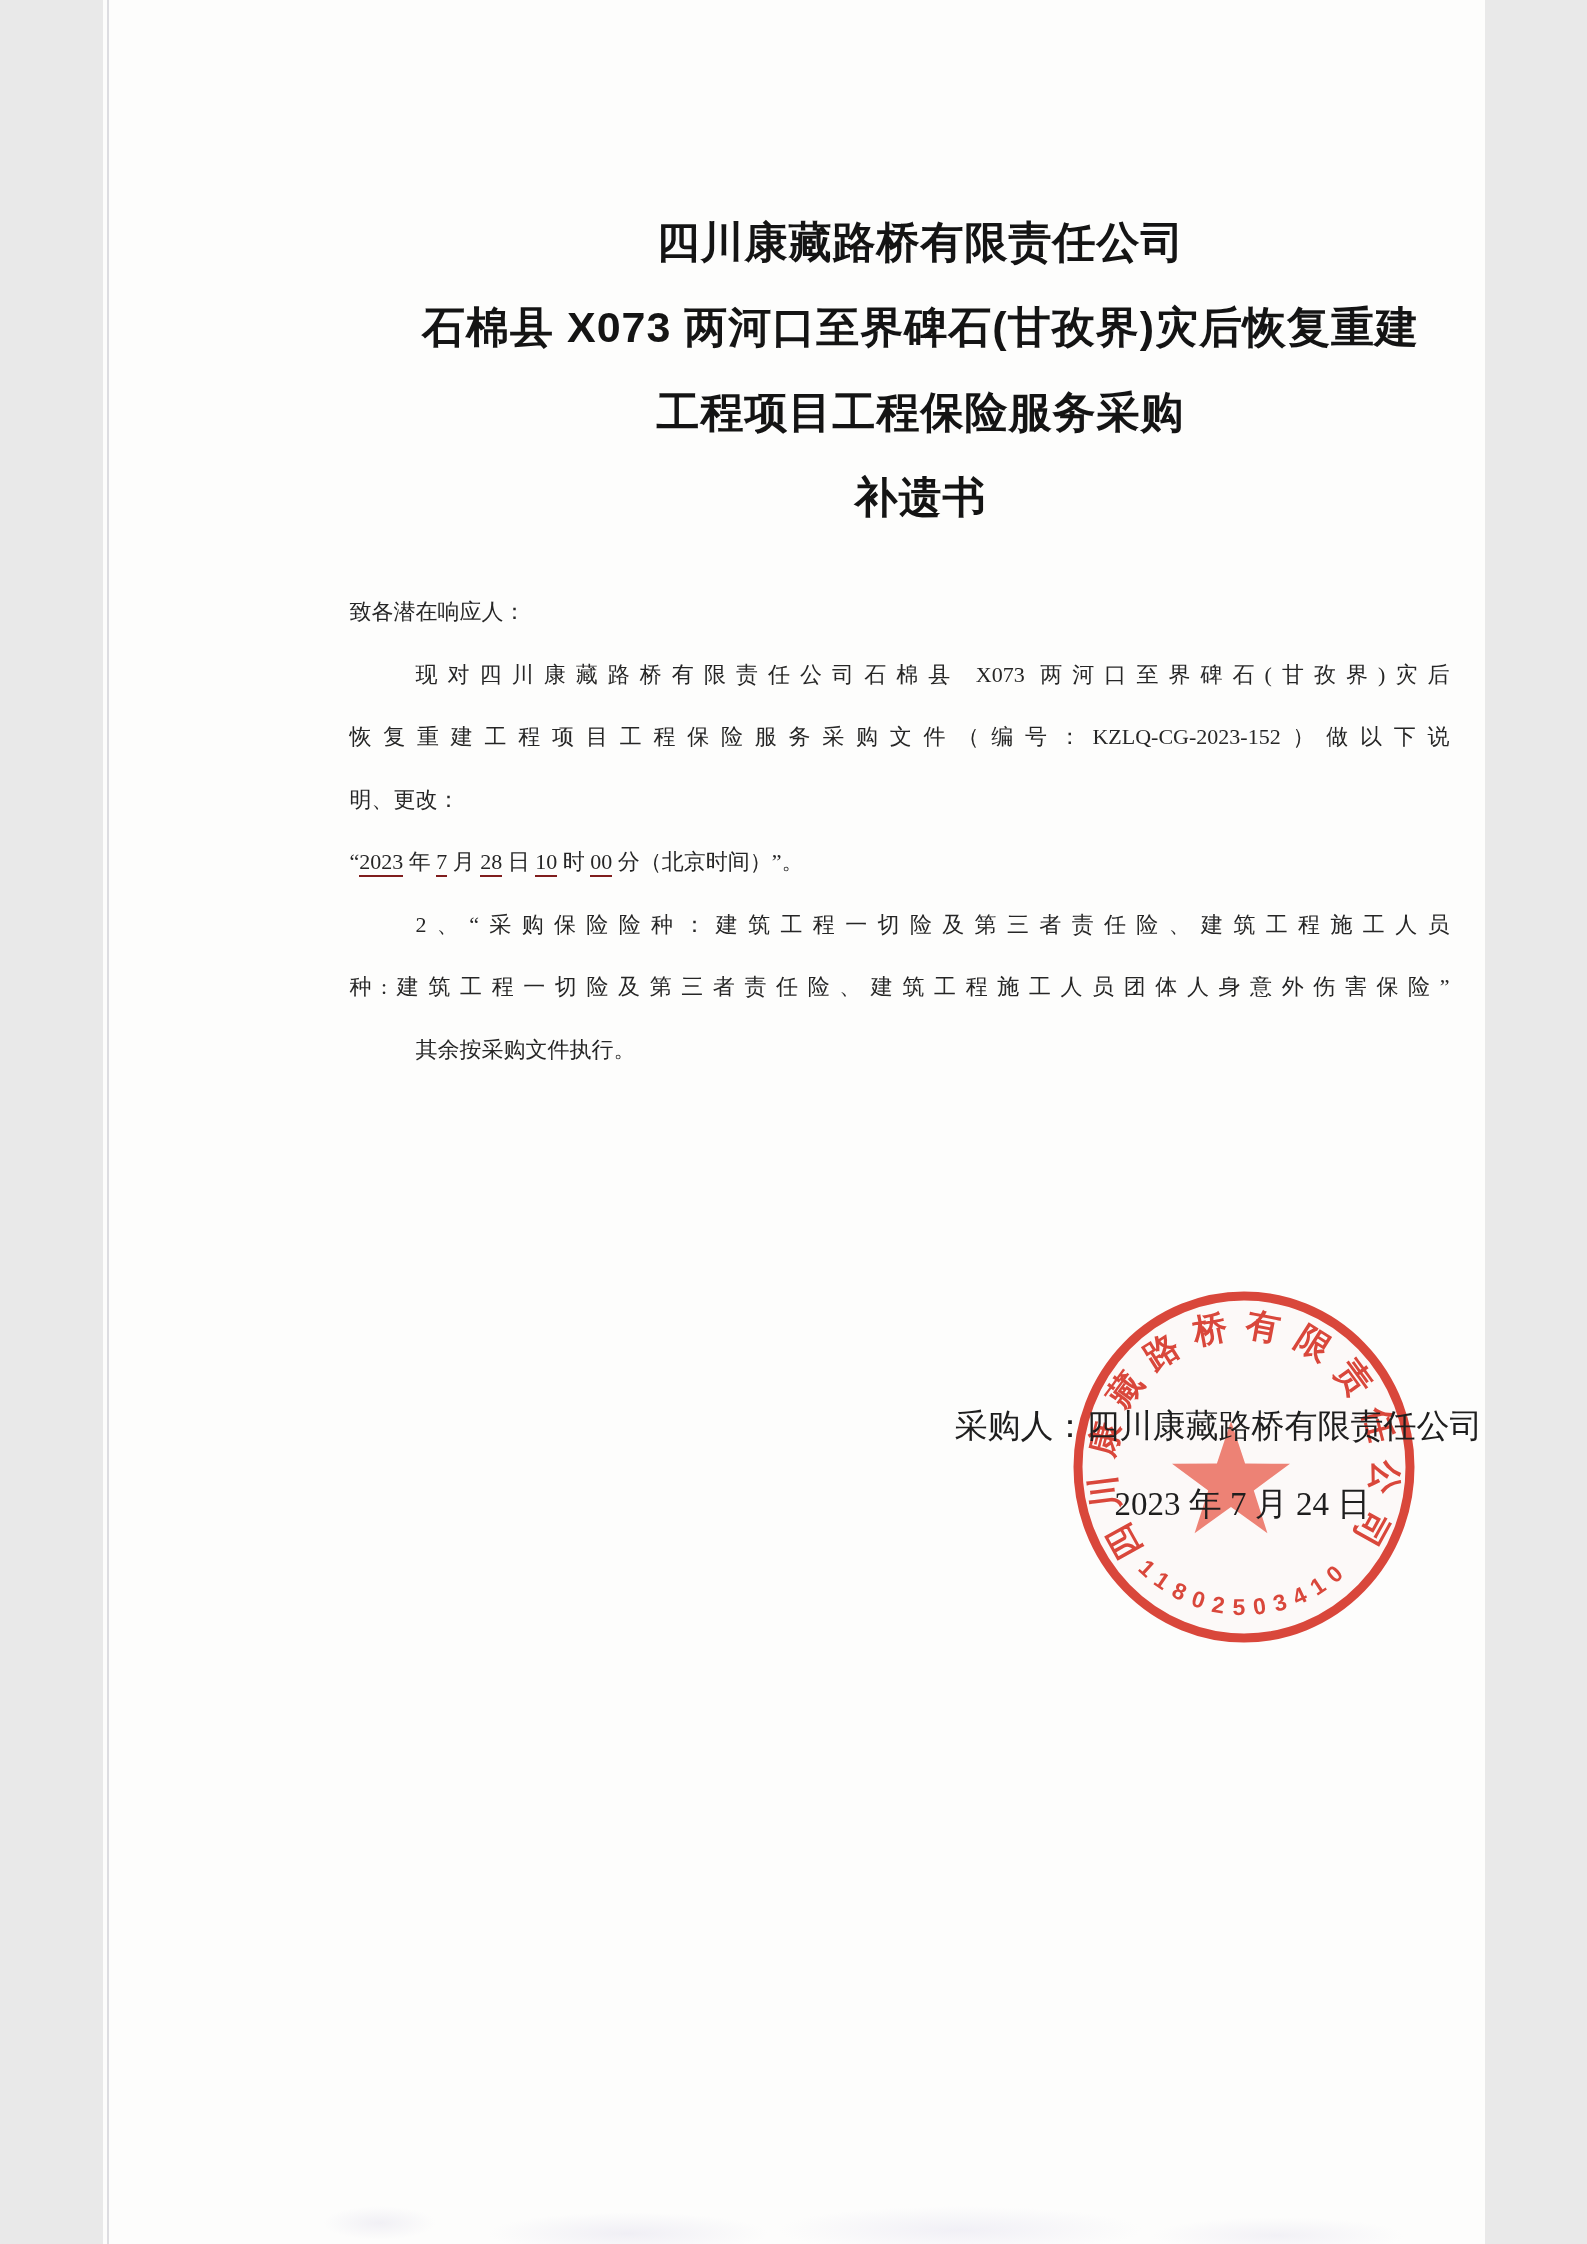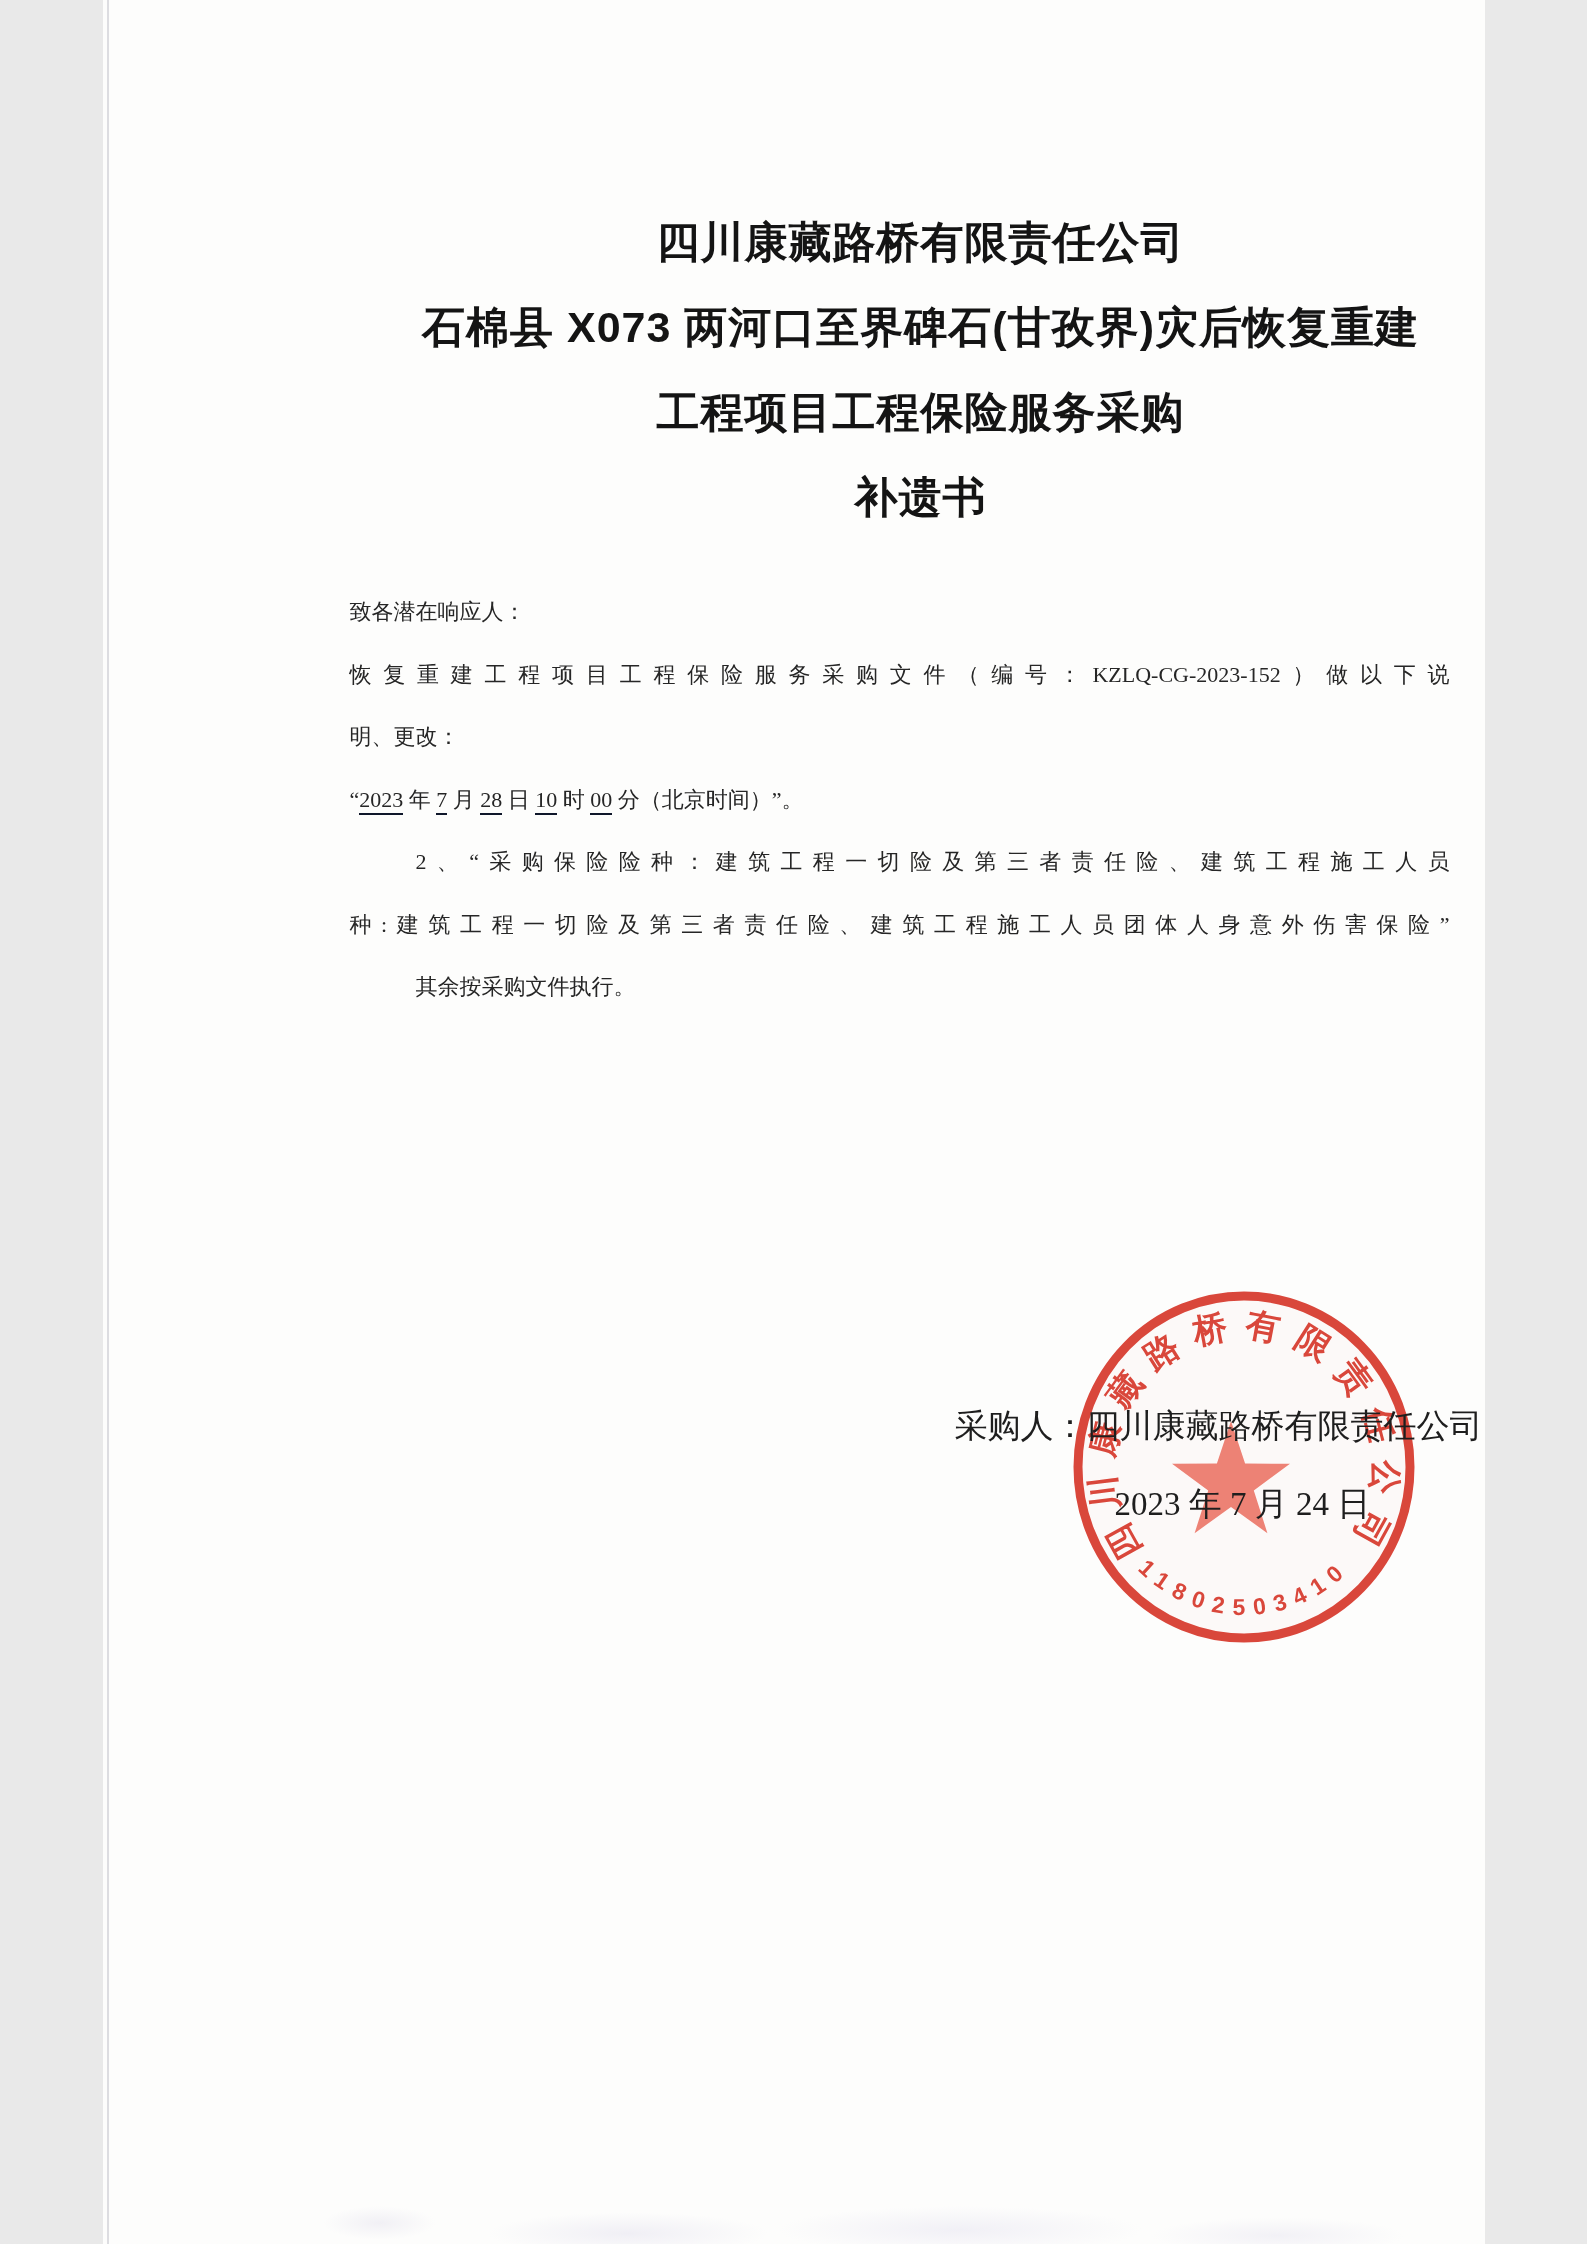--- a/index.html
+++ b/index.html
@@ -61,21 +61,21 @@
   }
   .body-line.justify {
     white-space: normal;
     text-align: justify;
     text-align-last: justify;
     text-justify: inter-character;
   }
   .body-line.indent { padding-left: 66px; }
   .body-line.justify.indent { text-indent: 0; }
   .u {
-    border-bottom: 2px solid #0f172a;
+    border-bottom: 2px solid #7f1d1d;
     padding-bottom: 1px;
     margin-top: 40px;
   }
   .signature-buyer {
     position: absolute;
     left: 852px; top: 1406px;
     font-size: 33px;
     line-height: 40px;
     color: #1e1e1e;
     z-index: 3;
@@ -107,20 +107,21 @@
 
   <div class="title-block">
       <div class="title-line">四川康藏路桥有限责任公司</div>
       <div class="title-line">石棉县 X073 两河口至界碑石(甘孜界)灾后恢复重建</div>
       <div class="title-line">工程项目工程保险服务采购</div>
       <div class="title-line">补遗书</div>
     </div>
 
   <div class="body-block">
       <div class="body-line">致各潜在响应人：</div>
+      <div class="body-line indent justify">现对四川康藏路桥有限责任公司石棉县 X073 两河口至界碑石(甘孜界)灾后</div>
       <div class="body-line justify">恢复重建工程项目工程保险服务采购文件（编号：KZLQ-CG-2023-152）做以下说</div>
       <div class="body-line">明、更改：</div>
       <div class="body-line"><span>“</span><span class="u">2023</span><span> 年 </span><span class="u">7</span><span> 月 </span><span class="u">28</span><span> 日 </span><span class="u">10</span><span> 时 </span><span class="u">00</span><span> 分（北京时间）”。</span></div>
       <div class="body-line indent justify">2、“采购保险险种：建筑工程一切险及第三者责任险、建筑工程施工人员</div>
       <div class="body-line justify">种:建筑工程一切险及第三者责任险、建筑工程施工人员团体人身意外伤害保险”</div>
       <div class="body-line indent">其余按采购文件执行。</div>
     </div>
 
   <svg class="stamp" viewBox="0 0 400 400" xmlns="http://www.w3.org/2000/svg">
     <defs>

